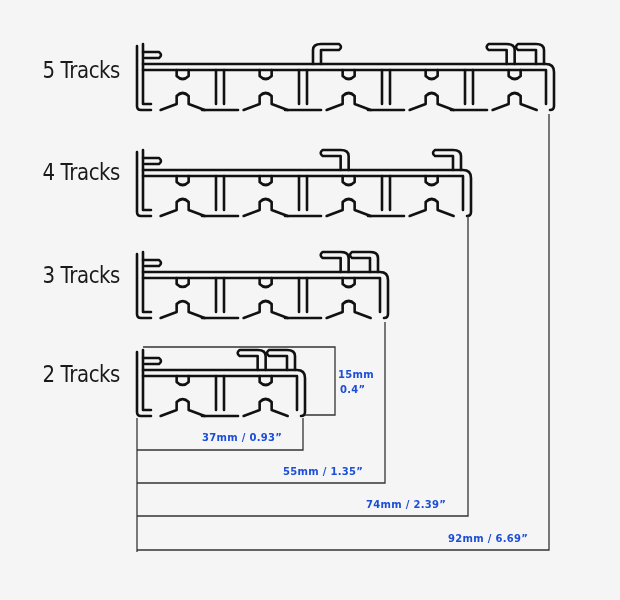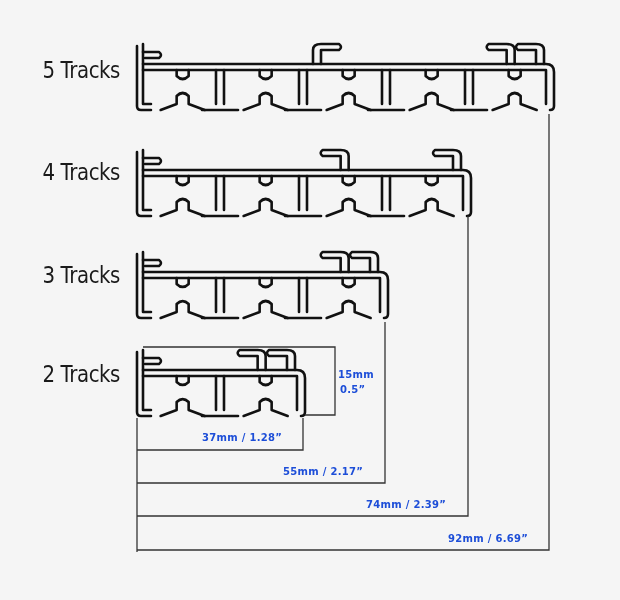--- a/index.html
+++ b/index.html
@@ -136,18 +136,18 @@
       <path d="M143 347 L335 347 L335 415 L305 415"></path>
     </g>
 </svg>
 
 <div class="label" style="top:57px;">5 Tracks</div>
 <div class="label" style="top:159px;">4 Tracks</div>
 <div class="label" style="top:262px;">3 Tracks</div>
 <div class="label" style="top:361px;">2 Tracks</div>
 
 <div class="dim" style="left:338px; top:369px;">15mm</div>
-<div class="dim" style="left:340px; top:384px;">0.5”</div>
+<div class="dim" style="left:340px; top:384px;">0.4”</div>
 
-<div class="dim" style="left:202px; top:432px;">37mm / 1.28”</div>
-<div class="dim" style="left:283px; top:466px;">55mm / 2.17”</div>
+<div class="dim" style="left:202px; top:432px;">37mm / 0.93”</div>
+<div class="dim" style="left:283px; top:466px;">55mm / 1.35”</div>
 <div class="dim" style="left:366px; top:499px;">74mm / 2.39”</div>
 <div class="dim" style="left:448px; top:533px;">92mm / 6.69”</div>
 
 </body></html>

